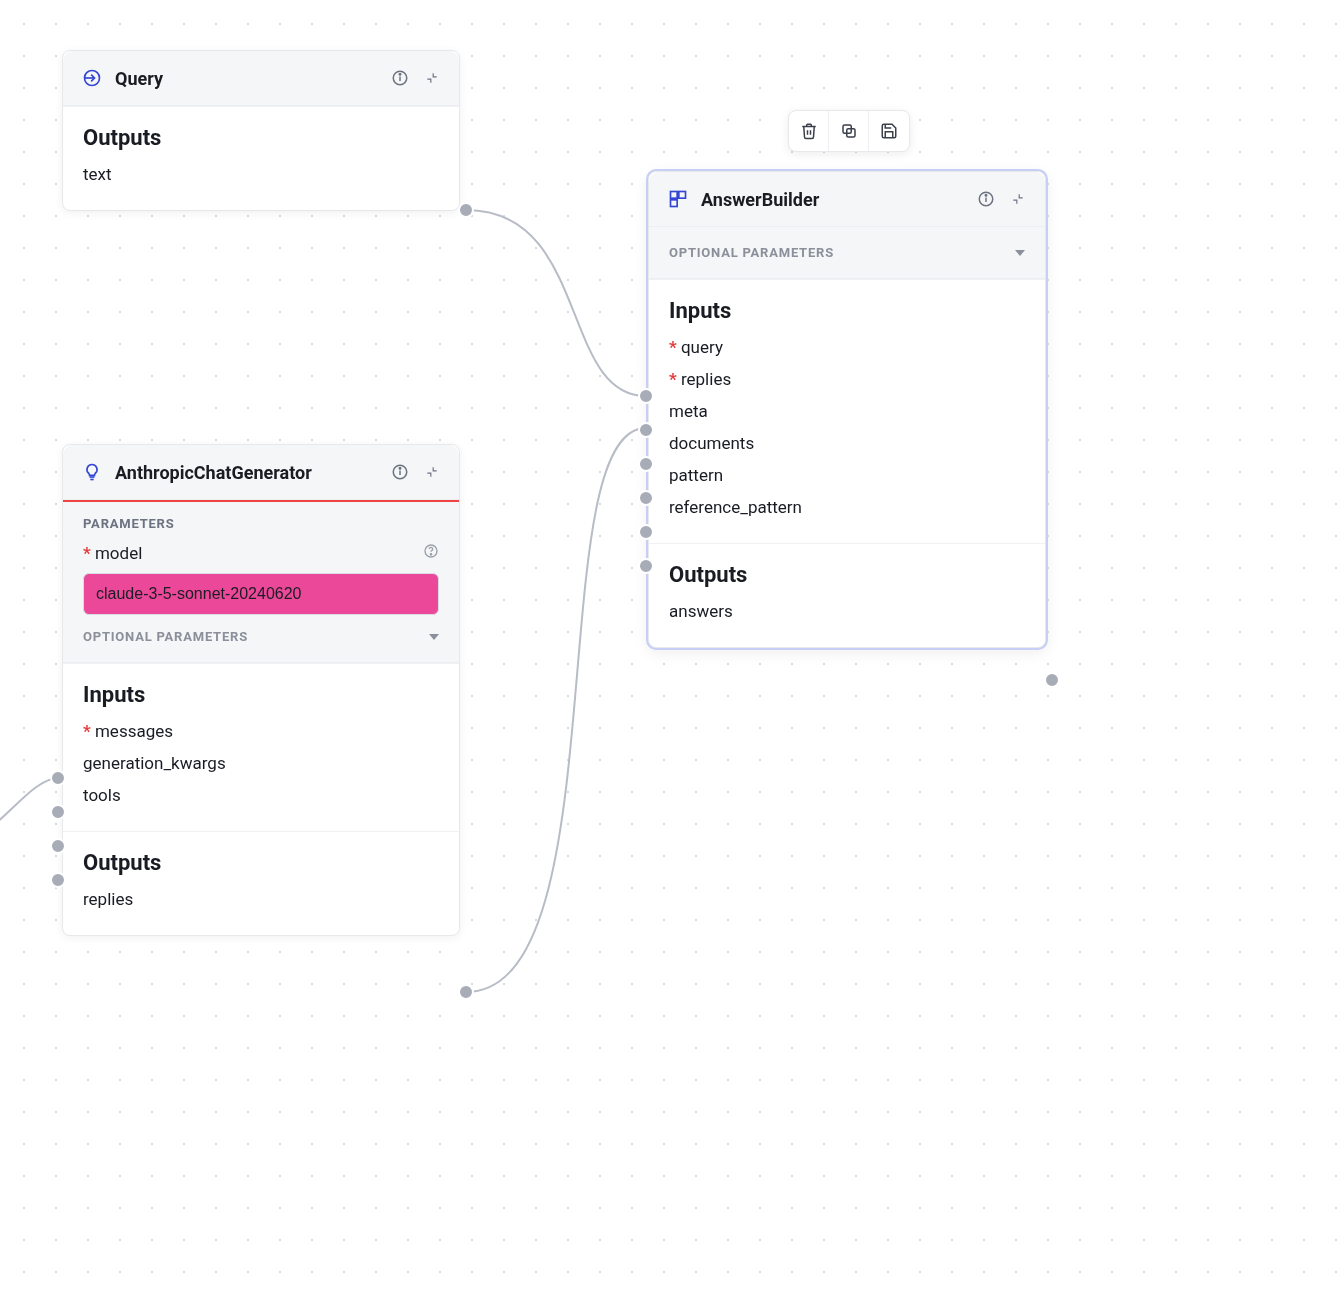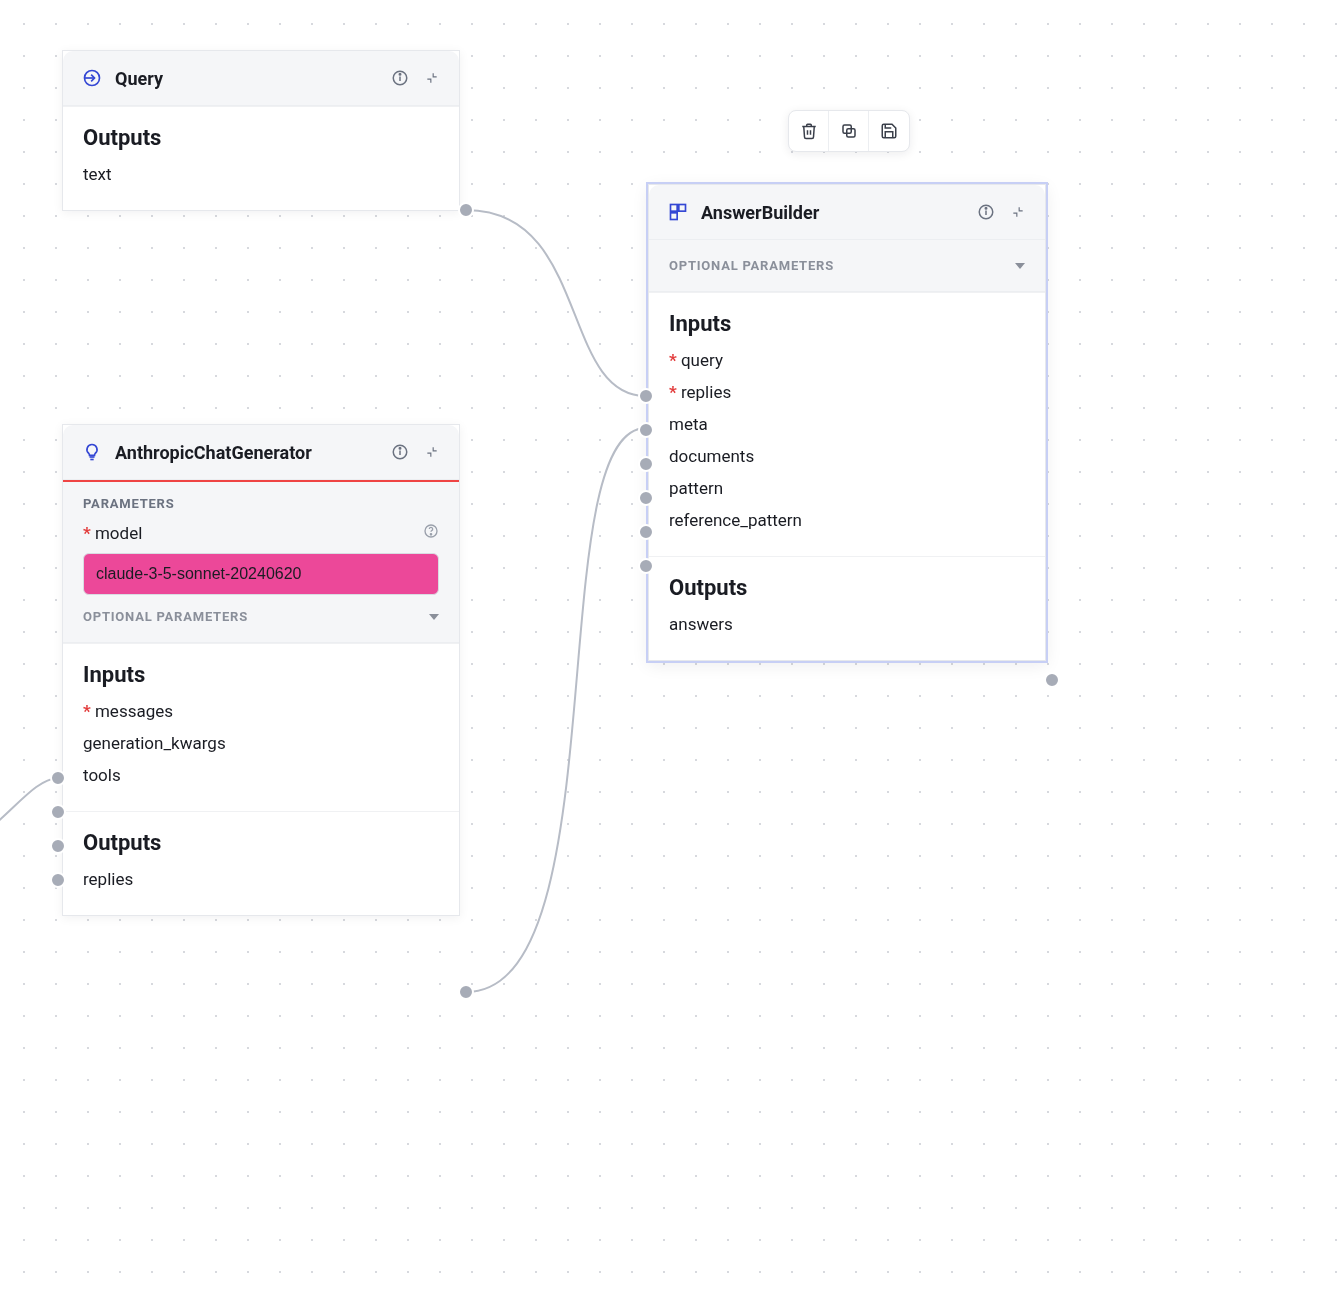--- a/index.html
+++ b/index.html
@@ -14,21 +14,21 @@
   background-size: 32px 32px;
   background-position: 8px 8px;
   z-index: 0;
 }
 .canvas { position: absolute; inset: 0; z-index: 1; }
 
 .node {
   position: absolute;
   background: #fff;
   border: 1px solid #e6e8ec;
-  border-radius: 0;
+  border-radius: 8px;
   box-shadow: 0 2px 10px rgba(20,20,40,.06);
   width: 398px;
 }
 .node.selected {
   box-shadow: 0 0 0 2px #c7cff5, 0 4px 16px rgba(20,20,40,.08);
 }
 .node-header {
   display: flex; align-items: center; gap: 12px;
   padding: 16px 18px 16px 18px;
   background: #f5f6f8;
@@ -162,21 +162,21 @@
           </span>
       </div>
     </div>
     <div class="section">
       <div class="section-title">Outputs</div>
       <div class="row">text</div>
     </div>
   </div>
   <div class="port" style="left:458px; top:202px;"></div>
 
-  <div class="node" style="left:62px; top:424px;">
+  <div class="node" style="left:62px; top:444px;">
     <div class="node-header">
       <span class="icon-slot">
         <svg width="20" height="20" viewBox="0 0 24 24" fill="none" stroke="#3447d4" stroke-width="2">
             <path d="M9 18h6"></path>
             <path d="M10 21h4"></path>
             <path d="M12 3a6 6 0 0 0-4 10.5c.7.8 1 1.5 1 2.5h6c0-1 .3-1.7 1-2.5A6 6 0 0 0 12 3z"></path>
           </svg>
       </span>
       <span class="title">AnthropicChatGenerator</span>
       <div class="hdr-actions">
@@ -222,21 +222,21 @@
       <div class="row">replies</div>
     </div>
   </div>
 
   <div class="port" style="left:50px; top:770px;"></div>
   <div class="port" style="left:50px; top:804px;"></div>
   <div class="port" style="left:50px; top:838px;"></div>
   <div class="port" style="left:50px; top:872px;"></div>
   <div class="port" style="left:458px; top:984px;"></div>
 
-  <div class="node selected" style="left:648px; top:184px;">
+  <div class="node selected" style="left:648px; top:171px;">
     <div class="node-header">
       <span class="icon-slot">
         <svg width="20" height="20" viewBox="0 0 24 24" fill="none" stroke="#3447d4" stroke-width="2">
             <rect x="3" y="3" width="8" height="8"></rect>
             <rect x="13" y="3" width="8" height="8"></rect>
             <rect x="3" y="13" width="8" height="8"></rect>
           </svg>
       </span>
       <span class="title">AnswerBuilder</span>
       <div class="hdr-actions">

